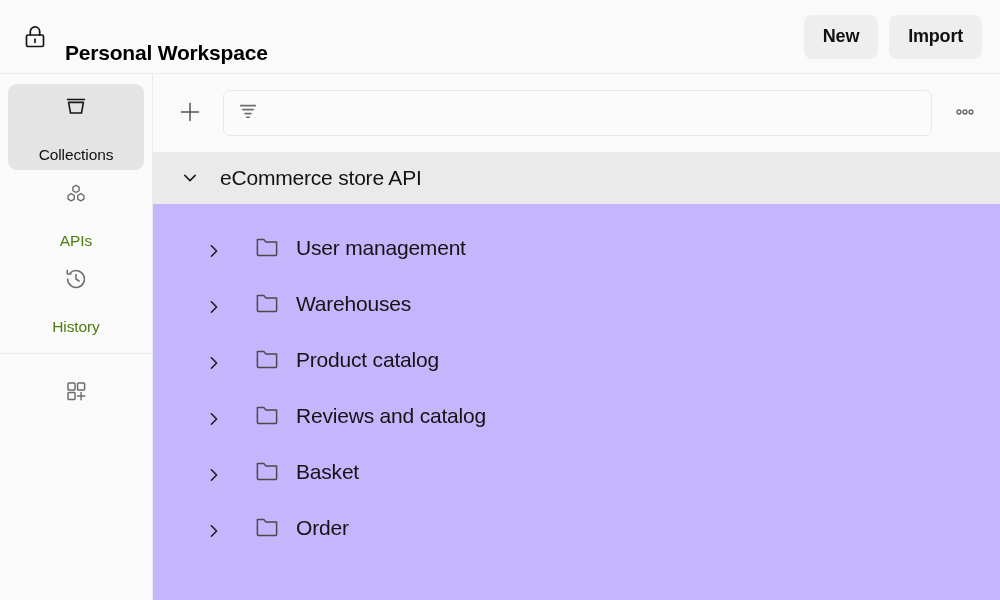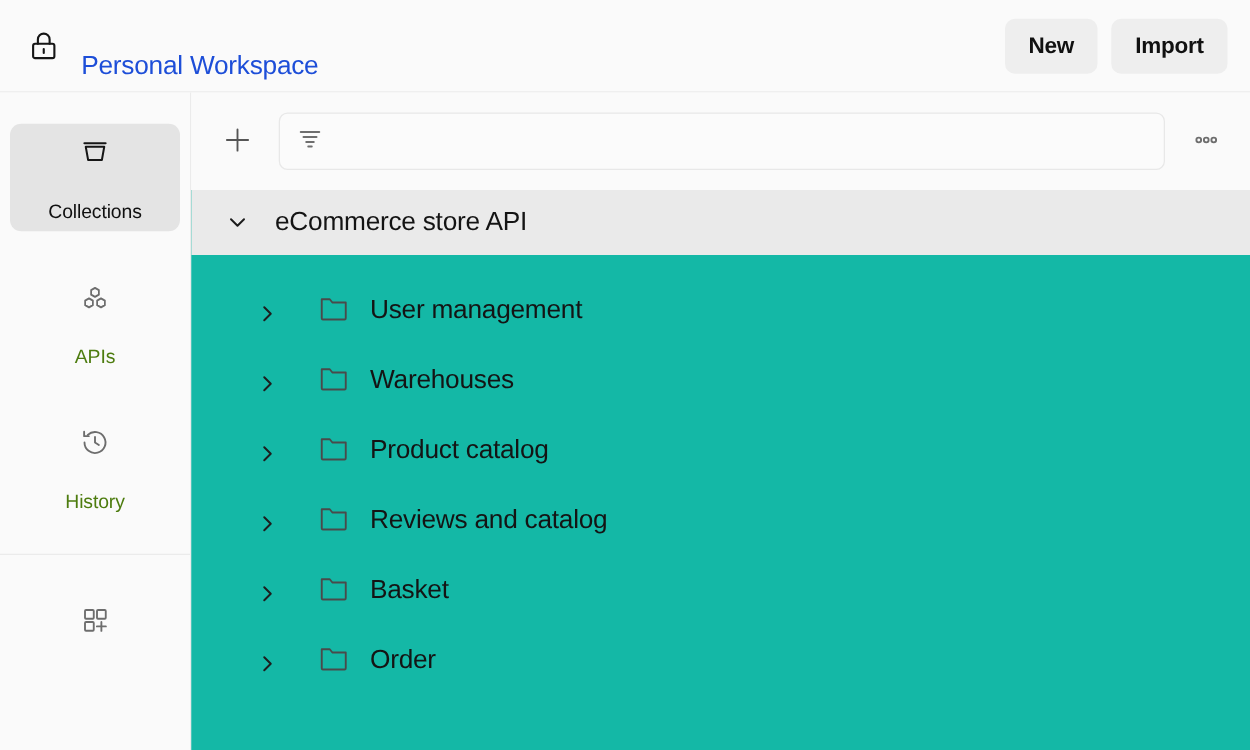--- a/index.html
+++ b/index.html
@@ -38,24 +38,24 @@
 
   .workspace-lock {
     width: 26px;
     height: 26px;
     flex: 0 0 26px;
     display: block;
   }
 
   .workspace-title {
     font-size: 21px;
-    font-weight: normal;
+    font-weight: bold;
     letter-spacing: -0.2px;
     margin-left: 17px;
-    color: #1d4ed8;
+    color: #000000;
     white-space: nowrap;
     margin-top: 33px;
   }
 
   .header-spacer { flex: 1 1 auto; }
 
   .header-actions {
     display: flex;
     align-items: flex-end;
     gap: 11px;
@@ -88,21 +88,21 @@
     width: 153px;
     flex: 0 0 153px;
     background: #fafafa;
     border-right: 1px solid #ebebeb;
     padding-top: 10px;
     display: flex;
     flex-direction: column;
   }
 
   .rail-item {
-    margin: 15px 8px;
+    margin: 0 8px;
     height: 86px;
     border-radius: 9px;
     display: flex;
     flex-direction: column;
     align-items: center;
     justify-content: center;
     gap: 25px;
     cursor: pointer;
     user-select: none;
   }
@@ -202,21 +202,21 @@
     border: none;
     cursor: pointer;
     border-radius: 6px;
   }
 
   
   .tree {
     flex: 1 1 auto;
     min-height: 0;
     overflow: hidden;
-    background: #14b8a6;
+    background: #c4b5fd;
   }
 
   .collection-row {
     height: 52px;
     display: flex;
     align-items: center;
     background: #eaeaea;
     padding-left: 28px;
     cursor: pointer;
     user-select: none;

